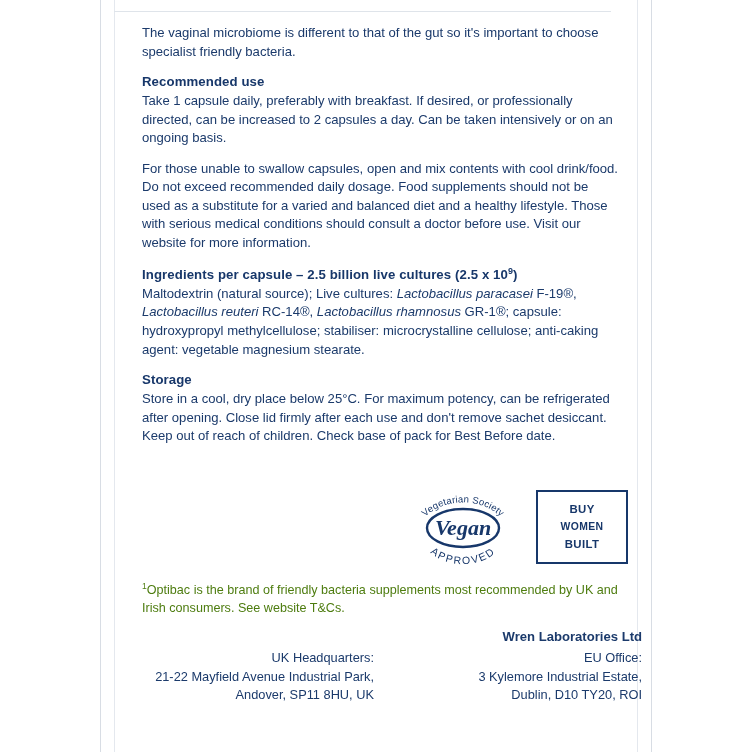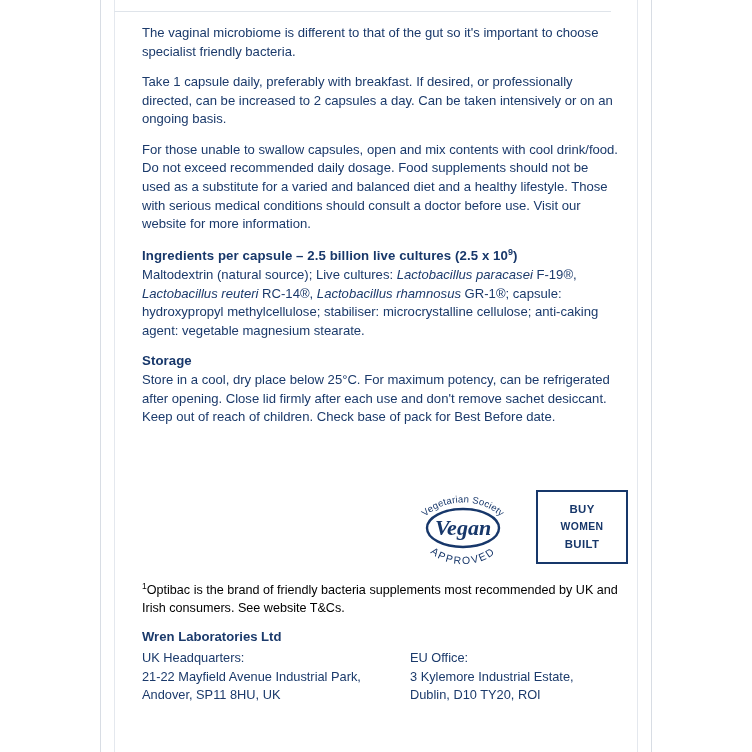--- a/index.html
+++ b/index.html
@@ -120,29 +120,30 @@
   }
   .bwb-box span.mid { font-size: 10.4px; }
 
   .footnote {
     position: absolute;
     left: 142px;
     top: 580px;
     width: 478px;
     font-size: 12.6px;
     line-height: 1.42;
-    color: #000000;
+    color: #4d7c0f;
   }
   .addresses {
     position: absolute;
     left: 142px;
     top: 628px;
     width: 500px;
     font-size: 12.8px;
     line-height: 1.45;
+    text-align: right;
   }
   .company {
     font-weight: bold;
     font-size: 13.1px;
     margin-bottom: 2px;
   }
   .addr-cols {
     display: flex;
     gap: 36px;
   }
@@ -157,20 +158,21 @@
   <div class="carton-inner"></div>
   <div class="flap-top"></div>
 
   <div class="content">
 
     <div class="block-sm">
       <p class="body">The vaginal microbiome is different to that of the gut so it's important to choose specialist friendly bacteria.</p>
     </div>
 
     <div class="block-sm">
+      <h2 class="sec">Recommended use</h2>
       <p class="body">Take 1 capsule daily, preferably with breakfast. If desired, or professionally directed, can be increased to 2 capsules a day. Can be taken intensively or on an ongoing basis.</p>
       <p class="body">For those unable to swallow capsules, open and mix contents with cool drink/food. Do not exceed recommended daily dosage. Food supplements should not be used as a substitute for a varied and balanced diet and a healthy lifestyle. Those with serious medical conditions should consult a doctor before use. Visit our website for more information.</p>
     </div>
 
     <div class="block-sm">
       <h2 class="sec"><span>Ingredients per capsule – 2.5 billion live cultures (2.5 x 10</span><sup>9</sup><span>)</span></h2>
       <p class="body"><span>Maltodextrin (natural source); Live cultures: </span><em>Lactobacillus paracasei</em><span> F-19®, </span><em>Lactobacillus reuteri</em><span> RC-14®, </span><em>Lactobacillus rhamnosus</em><span> GR-1®; capsule: hydroxypropyl methylcellulose; stabiliser: microcrystalline cellulose; anti-caking agent: vegetable magnesium stearate.</span></p>
     </div>
 
     <div class="block">

